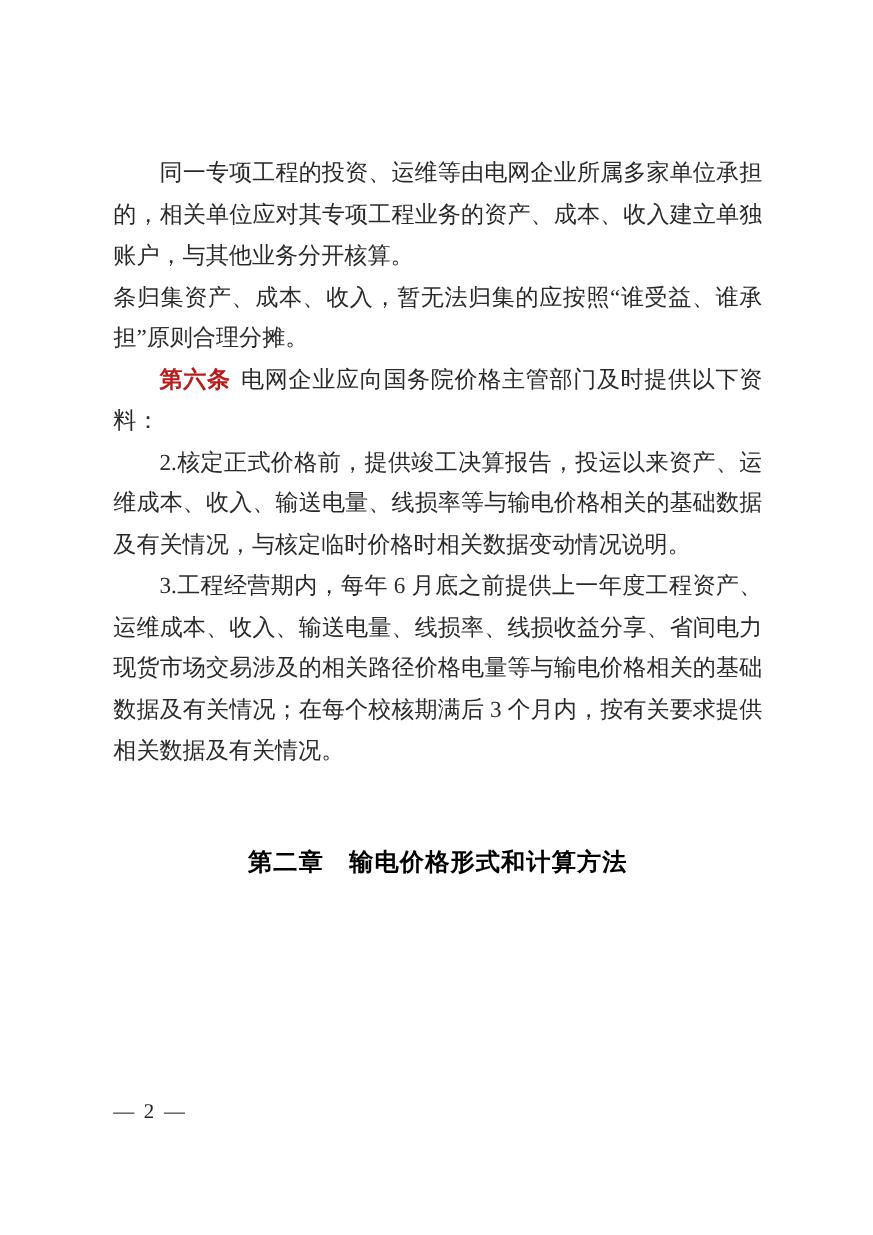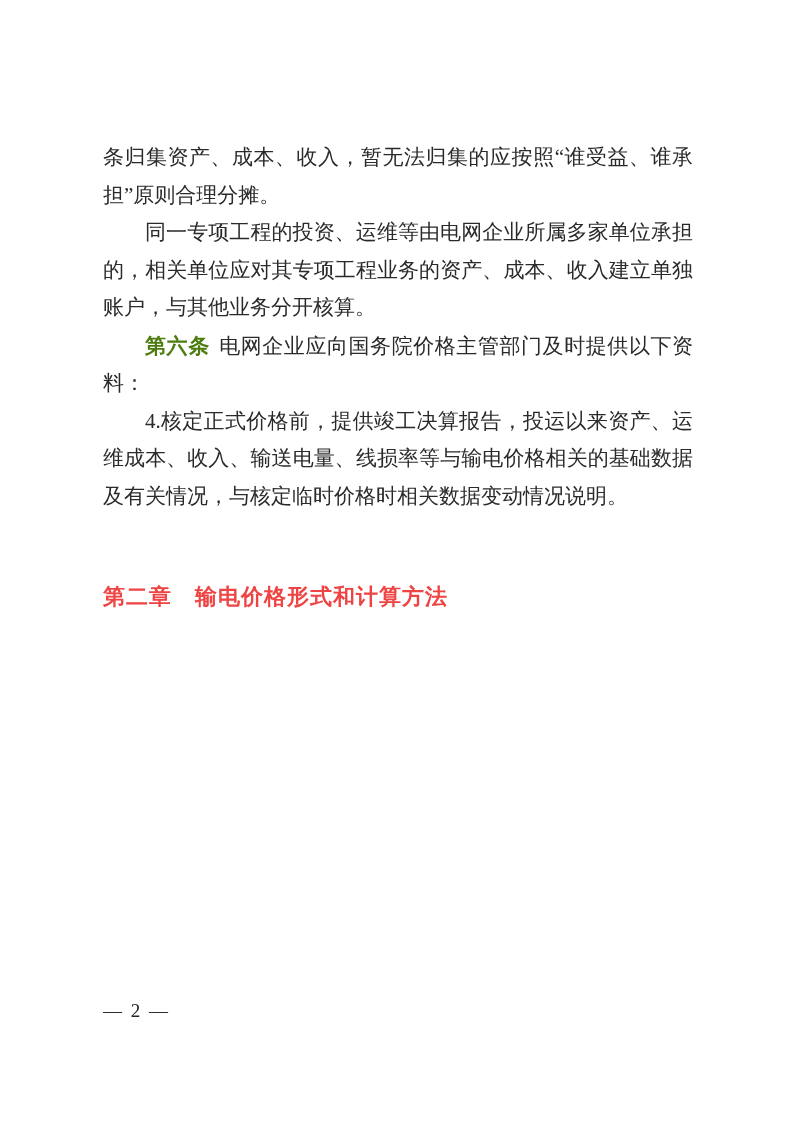--- a/index.html
+++ b/index.html
@@ -25,60 +25,61 @@
     text-align: justify;
   }
   .para {
     margin: 0;
     text-indent: 2em;
   }
   .para.no-indent { text-indent: 0; }
   .term {
     font-family: "Liberation Sans", "DejaVu Sans", sans-serif;
     font-weight: bold;
-    color: #4d7c0f;
+    color: #b91c1c;
     margin-right: 0.45em;
   }
   .chapter {
     font-family: "Liberation Sans", "DejaVu Sans", sans-serif;
     font-weight: bold;
     font-size: 22px;
-    color: #ef4444;
-    text-align: left;
+    color: #000000;
+    text-align: center;
     text-indent: 0;
     line-height: 37.5px;
     letter-spacing: 1px;
     margin: 63px 0 43px 0;
   }
   .footer {
     position: absolute;
     left: 103px; top: 1000px;
     font-size: 19px;
     letter-spacing: 2px;
     color: #222222;
     font-family: "Liberation Serif", "DejaVu Serif", serif;
   }
 </style>
 </head>
 <body>
 
 <div class="page">
   <div class="content">
 
+    <p class="para">同一专项工程的投资、运维等由电网企业所属多家单位承担的，相关单位应对其专项工程业务的资产、成本、收入建立单独账户，与其他业务分开核算。</p>
+
     <p class="para no-indent">条归集资产、成本、收入，暂无法归集的应按照“谁受益、谁承担”原则合理分摊。</p>
-
-    <p class="para">同一专项工程的投资、运维等由电网企业所属多家单位承担的，相关单位应对其专项工程业务的资产、成本、收入建立单独账户，与其他业务分开核算。</p>
 
     <p class="para">
       <span class="term">第六条</span><span>电网企业应向国务院价格主管部门及时提供以下资料：</span>
     </p>
 
 
-    <p class="para">4.核定正式价格前，提供竣工决算报告，投运以来资产、运维成本、收入、输送电量、线损率等与输电价格相关的基础数据及有关情况，与核定临时价格时相关数据变动情况说明。</p>
+    <p class="para">2.核定正式价格前，提供竣工决算报告，投运以来资产、运维成本、收入、输送电量、线损率等与输电价格相关的基础数据及有关情况，与核定临时价格时相关数据变动情况说明。</p>
 
+    <p class="para">3.工程经营期内，每年 6 月底之前提供上一年度工程资产、运维成本、收入、输送电量、线损率、线损收益分享、省间电力现货市场交易涉及的相关路径价格电量等与输电价格相关的基础数据及有关情况；在每个校核期满后 3 个月内，按有关要求提供相关数据及有关情况。</p>
 
     <h2 class="chapter">第二章　输电价格形式和计算方法</h2>
 
 
   </div>
 
   <div class="footer">— 2 —</div>
 </div>
 
 </body></html>

